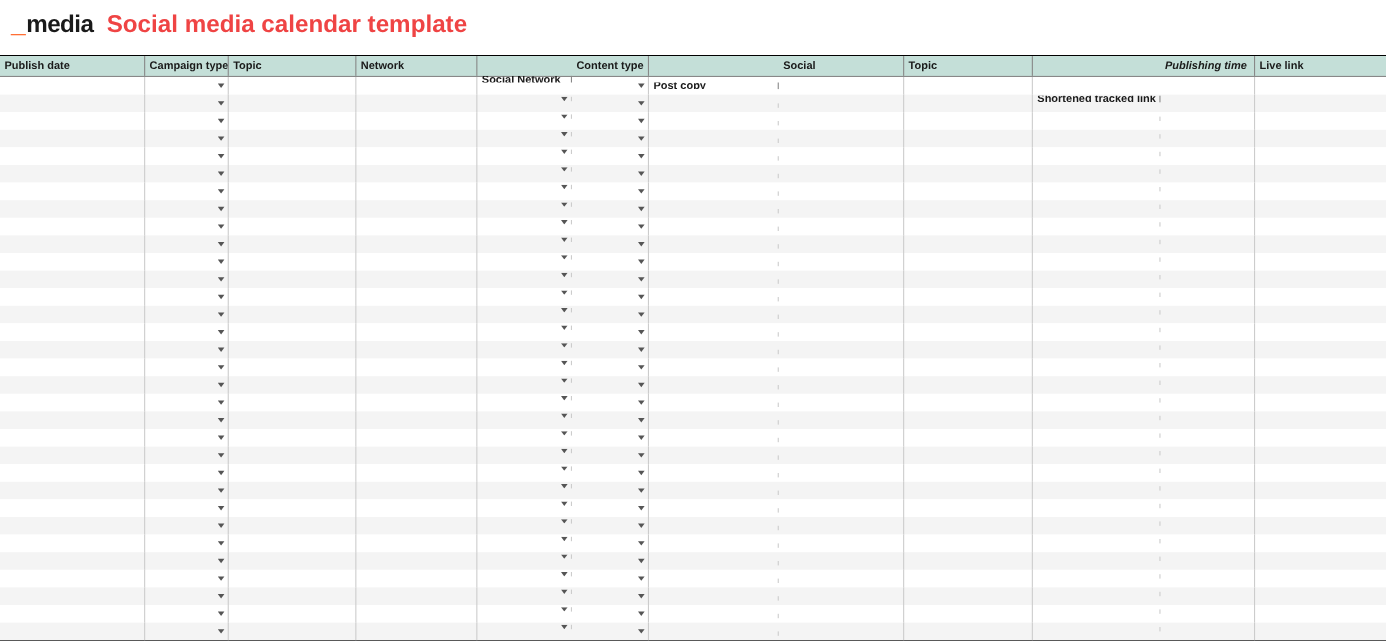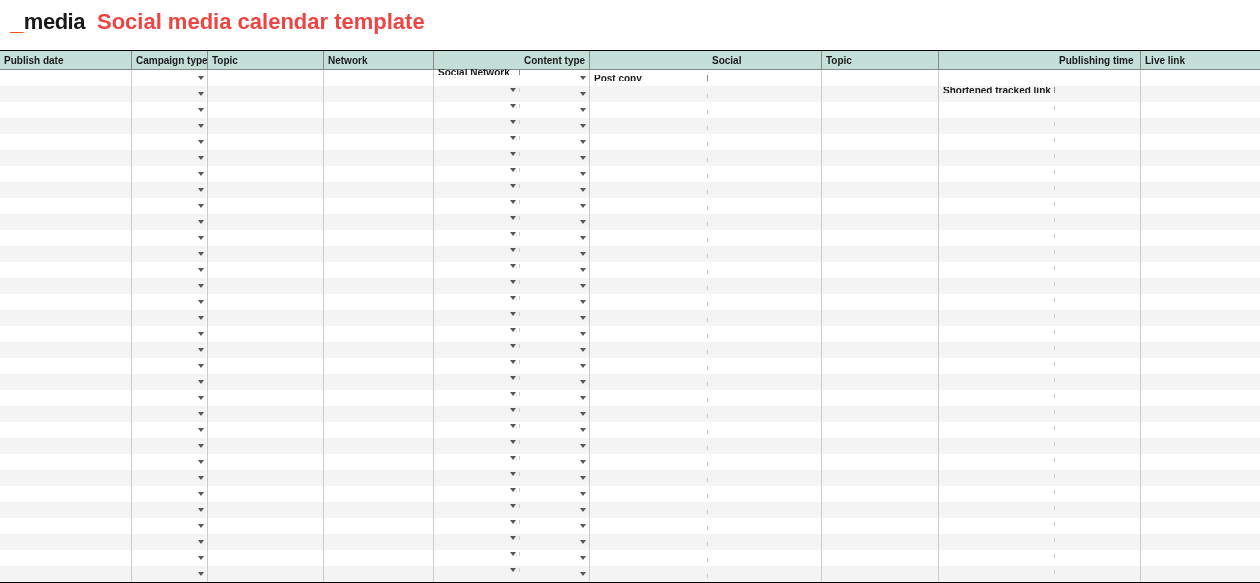--- a/index.html
+++ b/index.html
@@ -84,21 +84,21 @@
     .c0 { width: 132px; }
     .c1 { width: 76px; }
     .c2 { width: 116px; }
     .c3 { width: 110px; }
     .c4 { width: 86px; margin-top: 18px; }
     .c5 { width: 70px; }
     .c6 { width: 118px; margin-top: 24px; }
     .c7 { width: 114px; }
     .c8 { width: 117px; }
     .c9 { width: 116px; margin-top: 36px; }
-    .c10 { width: 86px; }
+    .c10 { width: 86px; font-style: italic; }
     .c11 { flex: 1; }
   </style>
 </head>
 <body>
 
 <div class="header">
   <div class="logo">
     <span class="logo-underscore">_</span>
       <span>media</span>
   </div>

